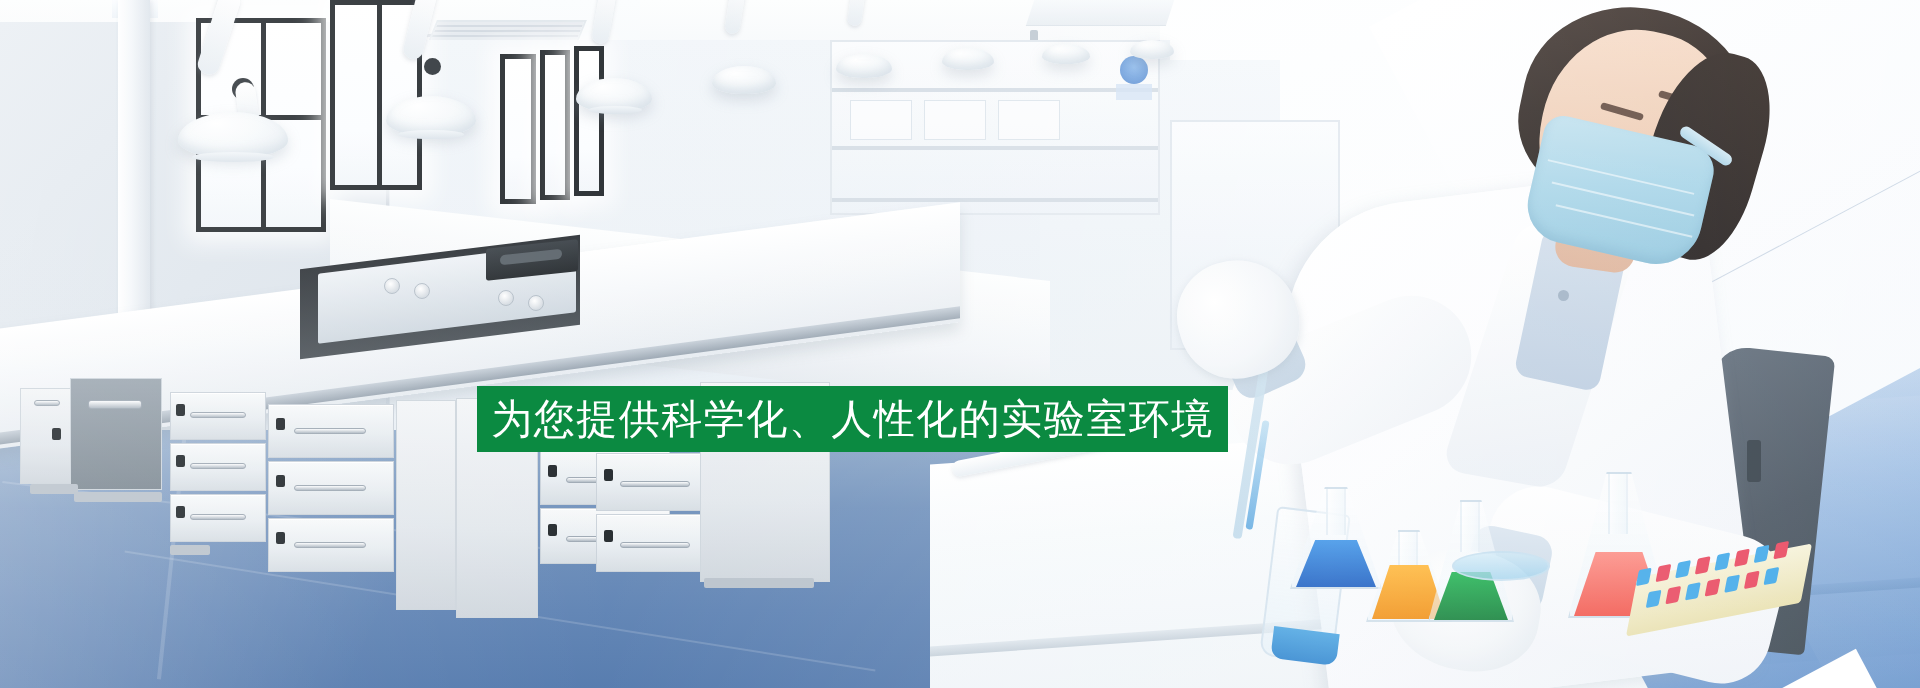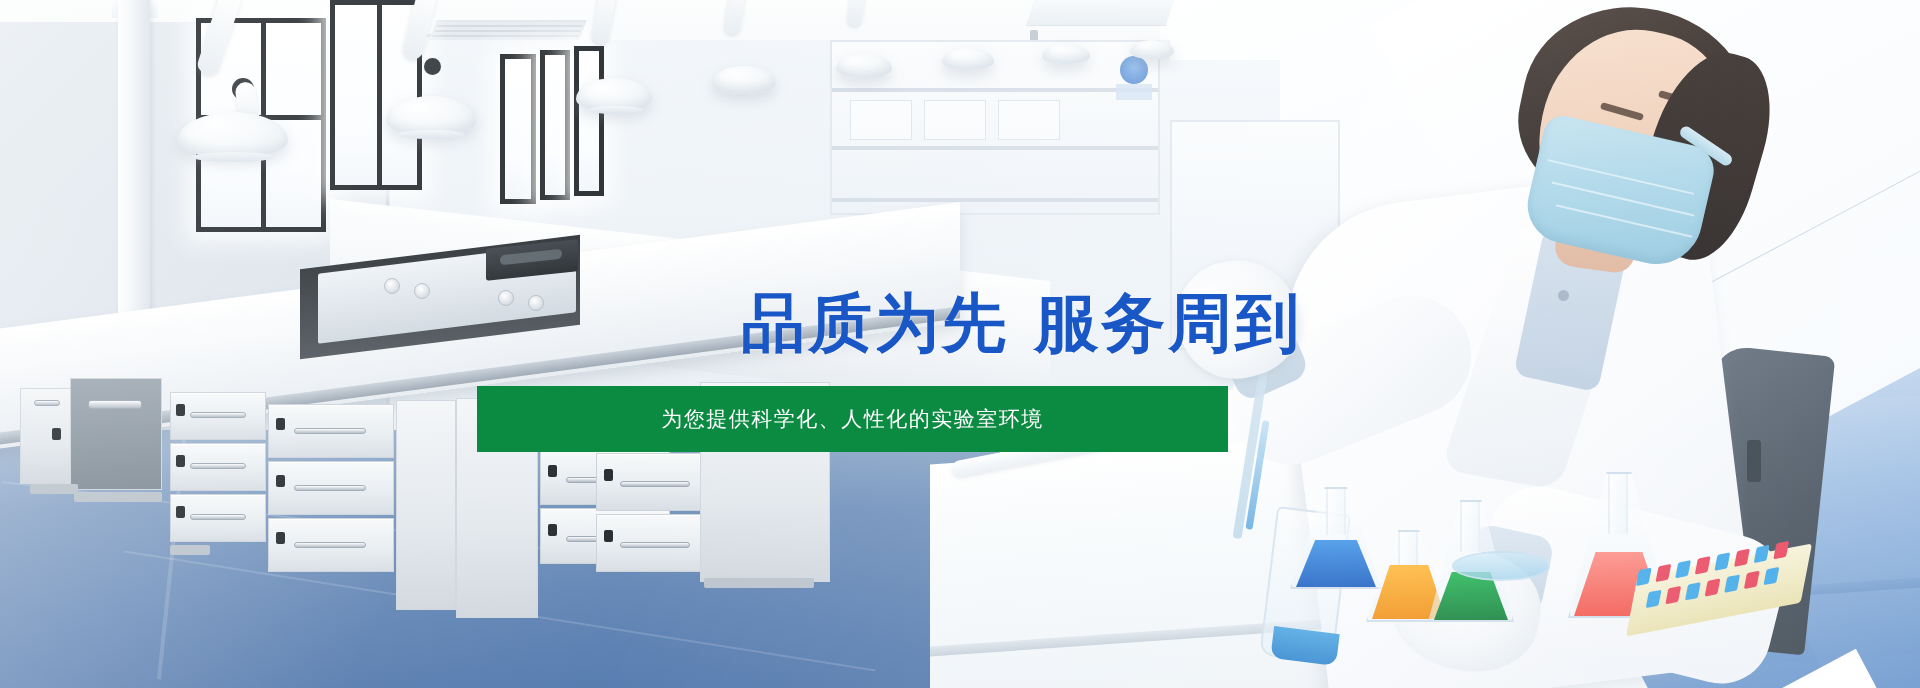--- a/index.html
+++ b/index.html
@@ -485,21 +485,21 @@
   }
 
   .subbar{
     position:absolute; left:477px; top:386px;
     width:751px; height:66px;
     background:#0b8a41;
     display:flex; align-items:center; justify-content:center;
   }
   .subbar-text{
     font-family:"DejaVu Sans","Liberation Sans",sans-serif;
-    font-size:21px;
+    font-size:41px;
     color:#ffffff;
     letter-spacing:1.5px;
     white-space:nowrap;
   }
 </style>
 </head>
 <body>
 
 <div class="banner">
 
@@ -747,20 +747,19 @@
       <div class="tip" style="background:#3aa6e8;"></div>
       <div class="tip" style="background:#e8425a;"></div>
       <div class="tip" style="background:#3aa6e8;"></div>
     </div>
 
     <div class="haze"></div>
   </div>
 
   <div class="overlay">
 
-    <div class="headline">品质为先 服务周到</div>
 
     <div class="subbar">
       <span class="subbar-text">为您提供科学化、人性化的实验室环境</span>
     </div>
   </div>
 
 </div>
 
 </body></html>

